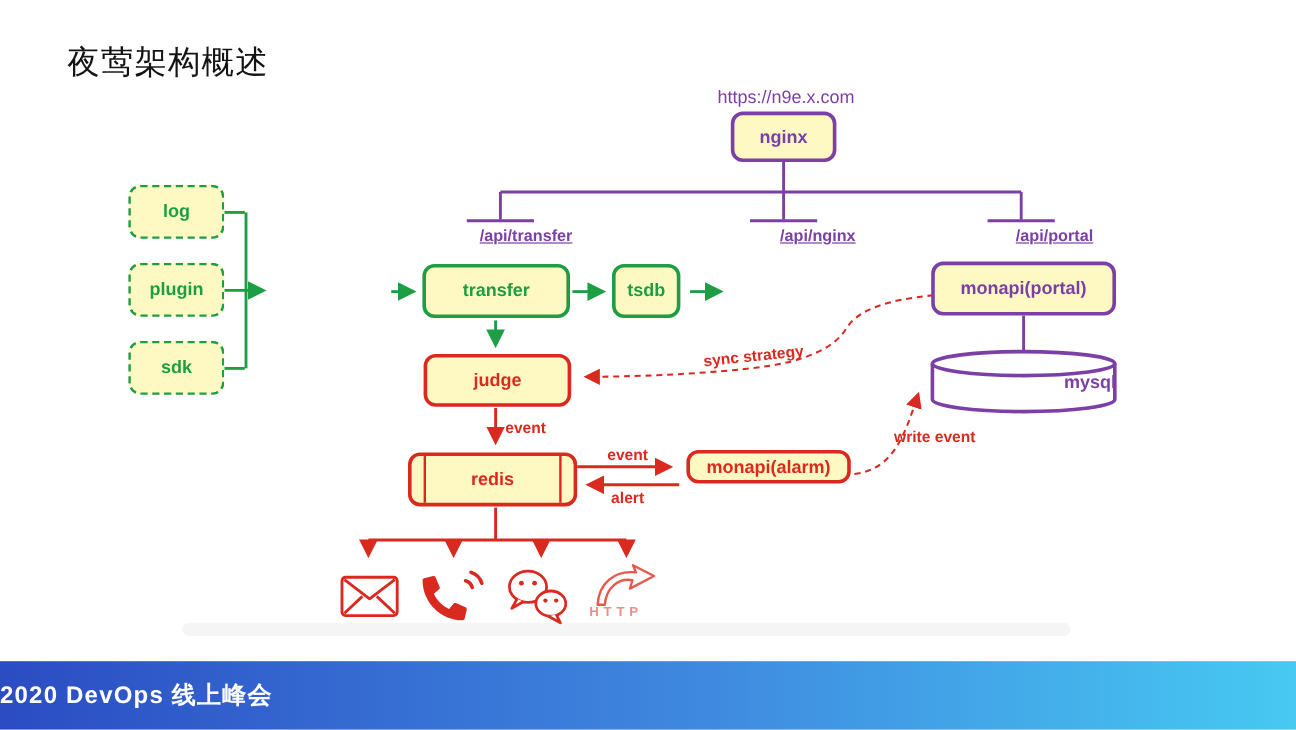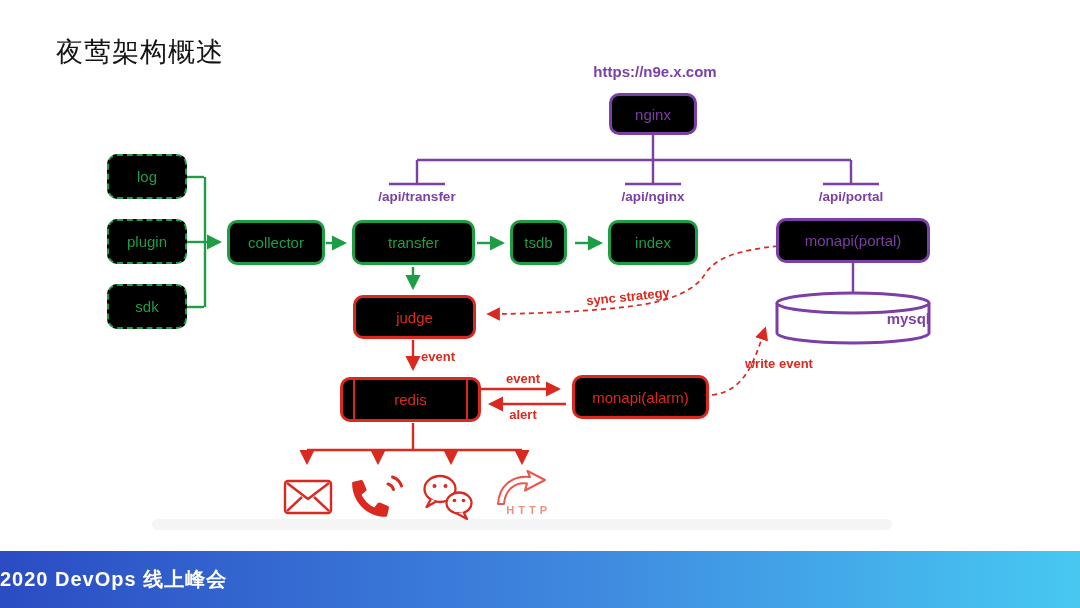--- a/index.html
+++ b/index.html
@@ -14,47 +14,47 @@
     background:#ffffff;
     width:1080px;height:608px;overflow:hidden;
   }
   .stage{position:relative;width:1080px;height:608px;background:#fff;}
   .abs{position:absolute;}
   .title{
     position:absolute;left:56px;top:34px;
     font-size:27px;font-weight:400;color:#141414;letter-spacing:1px;
   }
   .url-label{
-    position:absolute;left:560px;top:63px;width:190px;text-align:center;
-    color:var(--purple);font-weight:bold;font-size:15px;
+    position:absolute;left:560px;top:73px;width:190px;text-align:center;
+    color:var(--purple);font-weight:normal;font-size:15px;
   }
   .node{
     position:absolute;display:flex;align-items:center;justify-content:center;
-    font-weight:normal;background:#000000;box-sizing:border-box;border-radius:10px;
+    font-weight:bold;background:#fef9c3;box-sizing:border-box;border-radius:10px;
     font-size:15px;z-index:2;text-align:right;
   }
   .g-solid{border:3px solid var(--green);color:var(--green);}
   .g-dash{border:2px dashed var(--green);color:var(--green);}
   .p-box{border:3px solid var(--purple);color:var(--purple);}
   .r-box{border:3px solid var(--red);color:var(--red);}
   .redis-node::before,.redis-node::after{
     content:"";position:absolute;top:0;bottom:0;width:0;
     border-left:2.5px solid var(--red);
   }
   .redis-node::before{left:10px;}
   .redis-node::after{right:10px;}
   .lbl{position:absolute;font-weight:bold;z-index:3;}
-  .p-lbl{color:var(--purple);font-size:13.5px;text-align:center;}
+  .p-lbl{color:var(--purple);font-size:13.5px;text-align:right;text-decoration:underline;}
   .r-lbl{color:var(--red);font-size:13px;}
   .mysql-label{
     position:absolute;left:776px;top:310px;width:154px;text-align:right;
     color:var(--purple);font-weight:bold;font-size:15px;z-index:3;
   }
   .http-text{
-    position:absolute;left:491px;top:504px;width:60px;text-align:right;
+    position:absolute;left:491px;top:504px;width:60px;text-align:left;
     color:var(--red-light);font-weight:bold;font-size:11px;letter-spacing:4px;z-index:3;
   }
   .faint-bar{
     position:absolute;left:152px;top:519px;width:740px;height:11px;
     background:#f5f5f6;border-radius:6px;z-index:0;
   }
   .footer{
     position:absolute;left:0;top:551px;width:1080px;height:57px;
     background:linear-gradient(90deg,#2b4cc3 0%,#3f8ae0 55%,#47c9f2 100%);
     display:flex;align-items:center;z-index:4;
@@ -144,40 +144,34 @@
   <div class="node g-dash" style="left:107px;top:154px;width:80px;height:45px">
     <span>log</span>
   </div>
   <div class="node g-dash" style="left:107px;top:219px;width:80px;height:45px">
     <span>plugin</span>
   </div>
   <div class="node g-dash" style="left:107px;top:284px;width:80px;height:45px">
     <span>sdk</span>
   </div>
 
-  <div class="node g-solid" style="left:227px;top:220px;width:98px;height:45px">
-    <span>collector</span>
-  </div>
   <div class="node g-solid" style="left:352px;top:220px;width:123px;height:45px">
     <span>transfer</span>
   </div>
   <div class="node g-solid" style="left:510px;top:220px;width:57px;height:45px">
     <span>tsdb</span>
   </div>
-  <div class="node g-solid" style="left:608px;top:220px;width:90px;height:45px">
-    <span>index</span>
-  </div>
 
   <div class="node r-box" style="left:353px;top:295px;width:123px;height:44px">
     <span>judge</span>
   </div>
   <div class="node r-box redis-node" style="left:340px;top:377px;width:141px;height:45px">
     <span>redis</span>
   </div>
-  <div class="node r-box" style="left:572px;top:375px;width:137px;height:44px">
+  <div class="node r-box" style="left:572px;top:375px;width:137px;height:28px">
     <span>monapi(alarm)</span>
   </div>
 
   <div class="lbl r-lbl" style="left:421px;top:349px">event</div>
   <div class="lbl r-lbl" style="left:485px;top:371px;width:76px;text-align:center">event</div>
   <div class="lbl r-lbl" style="left:485px;top:407px;width:76px;text-align:center">alert</div>
   <div class="lbl r-lbl" style="left:586px;top:289px;transform:rotate(-6deg)">sync strategy</div>
   <div class="lbl r-lbl" style="left:745px;top:356px">write event</div>
 
   <svg class="icon-svg" style="left:283px;top:479px" width="50" height="36" viewBox="0 0 50 36">

